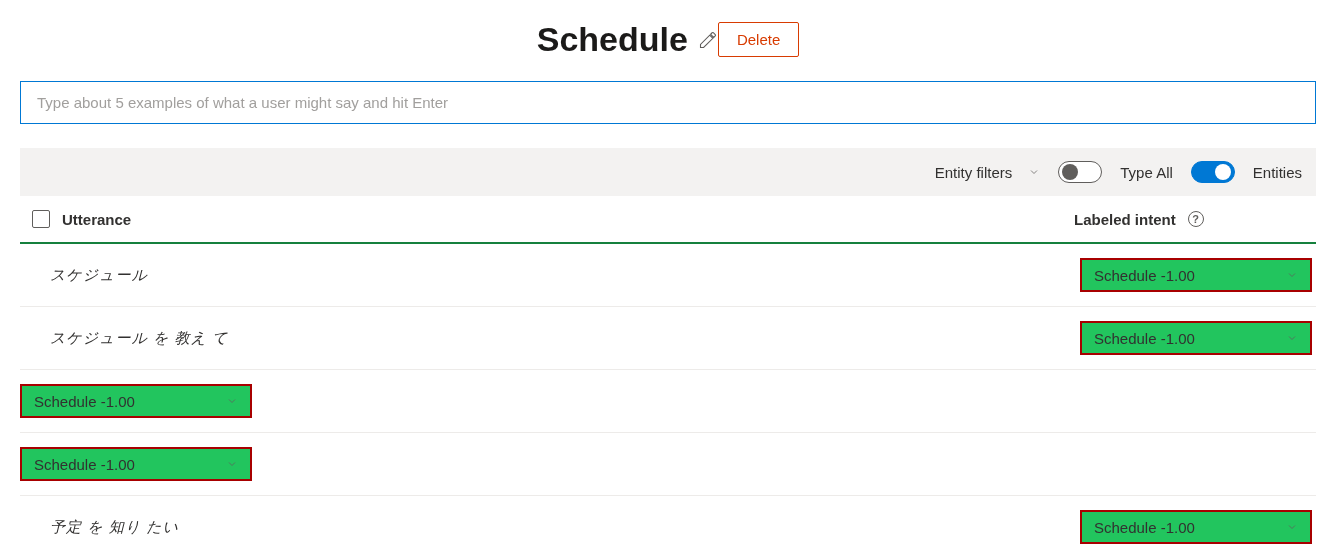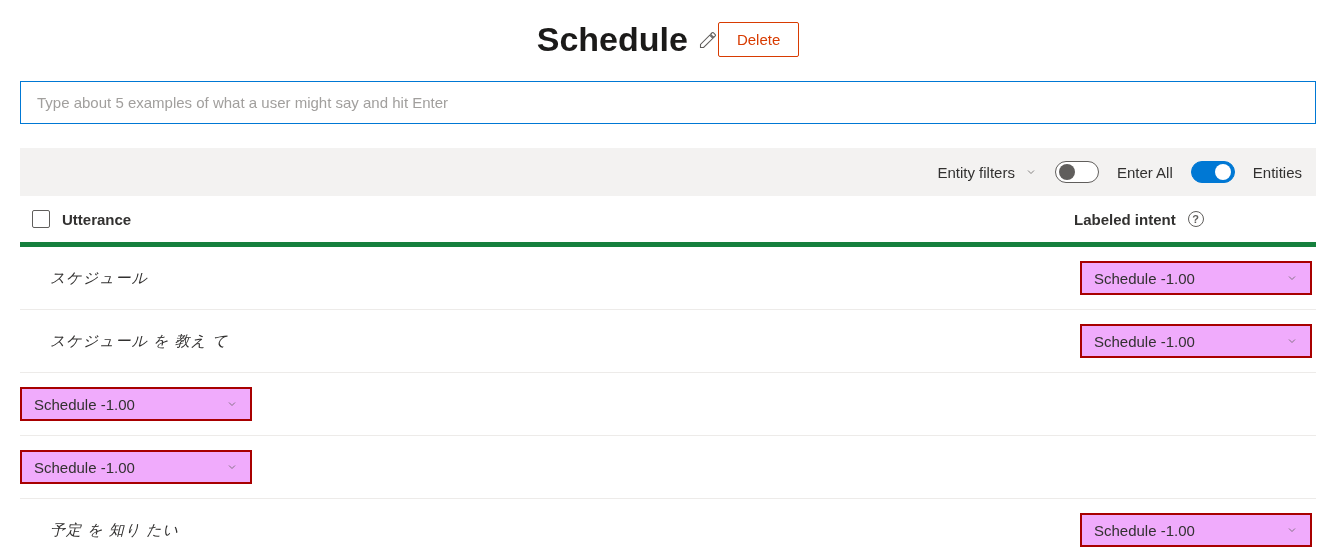--- a/index.html
+++ b/index.html
@@ -75,21 +75,21 @@
       height: 48px;
       display: flex;
       justify-content: flex-end;
       align-items: center;
       gap: 18px;
       padding: 0 14px;
     }
     .entity-filters {
       display: flex;
       align-items: center;
-      gap: 10px;
+      gap: 16px;
       color: #323130;
       font-size: 15px;
       cursor: pointer;
     }
     .chev {
       width: 12px;
       height: 12px;
     }
     .chev polyline {
       fill: none;
@@ -128,21 +128,21 @@
       background: #fff;
     }
     .toggle-label {
       font-size: 15px;
       color: #323130;
     }
     .list-header {
       display: flex;
       align-items: center;
       padding: 14px 4px 14px 0;
-      border-bottom: 5px solid #15803d;
+      border-bottom: 2px solid #15803d;
     }
     .checkbox {
       width: 18px;
       height: 18px;
       border: 1px solid #605e5c;
       border-radius: 2px;
       margin: 0 12px;
       cursor: pointer;
       flex-shrink: 0;
     }
@@ -185,21 +185,21 @@
       font-size: 15px;
       color: #323130;
       letter-spacing: 1px;
       cursor: text;
       font-style: italic;
     }
     .intent-dropdown {
       width: 232px;
       height: 34px;
       border: 2px solid #a80000;
-      background: #f0abfc;
+      background: #22c55e;
       display: flex;
       align-items: center;
       justify-content: space-between;
       padding: 0 12px;
       cursor: pointer;
       font-size: 15px;
       color: #323130;
     }
   </style>
 </head>
@@ -224,21 +224,21 @@
   <div class="toolbar">
     <div class="entity-filters">
       <span>Entity filters</span>
       <svg class="chev" viewBox="0 0 24 24">
         <polyline points="6 9 12 15 18 9"></polyline>
       </svg>
     </div>
     <div class="toggle toggle-off">
       <div class="toggle-knob"></div>
     </div>
-    <span class="toggle-label">Enter All</span>
+    <span class="toggle-label">Type All</span>
     <div class="toggle toggle-on">
       <div class="toggle-knob"></div>
     </div>
     <span class="toggle-label">Entities</span>
   </div>
 
   <div class="list-header">
     <div class="checkbox"></div>
     <div class="col-utterance">Utterance</div>
     <div class="col-intent">

